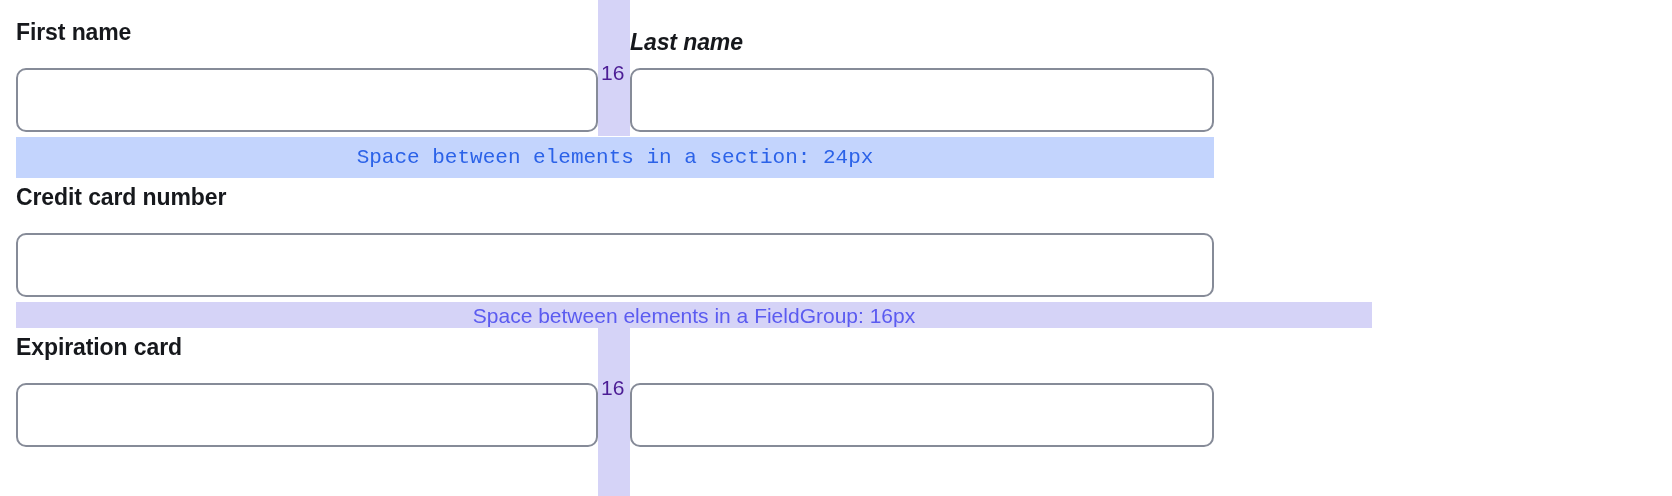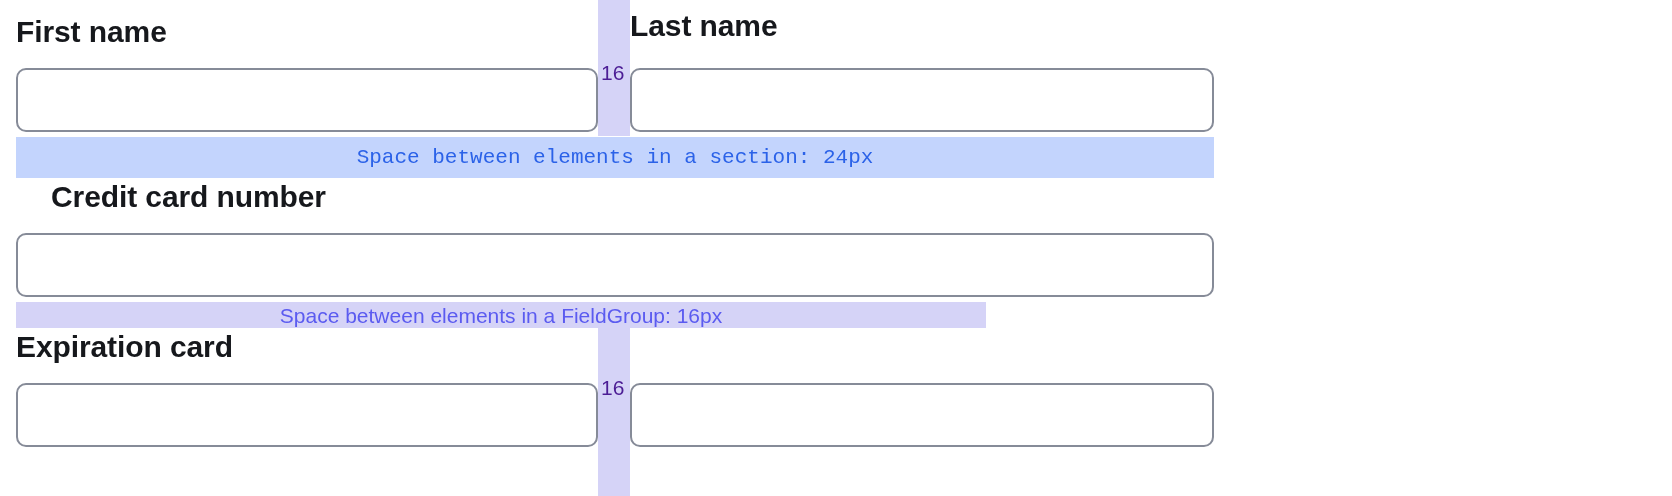--- a/index.html
+++ b/index.html
@@ -18,21 +18,21 @@
 
   .form-root {
     position: relative;
     width: 1672px;
     height: 496px;
   }
 
   
   .field-label {
     font-family: "Liberation Sans", sans-serif;
-    font-size: 30px;
+    font-size: 23px;
     font-weight: bold;
     color: #16181c;
     line-height: 28px;
     letter-spacing: -0.1px;
     white-space: nowrap;
   }
 
   .field-input {
     display: block;
     width: 100%;
@@ -103,35 +103,35 @@
 
   <div class="abs" style="left:16px; top:18px; width:582px;">
     <div class="field-label">First name</div>
   </div>
   <input class="field-input abs" type="text" style="left: 16px; top: 68px; width: 582px;" placeholder="">
 
   <div class="gap-vertical" style="left:598px; top:0px; width:32px; height:136px;">
     <span class="gap-num" style="position:absolute; left:3px; top:62px;">16</span>
   </div>
 
-  <div class="abs" style="left:630px; top:12px; width:584px;">
+  <div class="abs" style="left:630px; top:28px; width:584px;font-style:italic;">
     <div class="field-label">Last name</div>
   </div>
   <input class="field-input abs" type="text" style="left: 630px; top: 68px; width: 584px;" placeholder="">
 
   <div class="gap-bar section" style="left:16px; top:137px; width:1198px; height:41px;align-items:center;">
     <span class="gap-bar-text">Space between elements in a section: 24px</span>
   </div>
 
-  <div class="abs" style="left:16px; top:183px; width:1198px;margin-left:35px;">
+  <div class="abs" style="left:16px; top:183px; width:1198px;">
     <div class="field-label">Credit card number</div>
   </div>
   <input class="field-input abs" type="text" style="left: 16px; top: 233px; width: 1198px;" placeholder="">
 
-  <div class="gap-bar fieldgroup" style="left:16px; top:302px; width:970px; height:26px;">
+  <div class="gap-bar fieldgroup" style="left:16px; top:302px; width:1356px; height:26px;">
     <span class="gap-bar-text">Space between elements in a FieldGroup: 16px</span>
   </div>
 
   <div class="abs" style="left:16px; top:333px; width:582px;">
     <div class="field-label">Expiration card</div>
   </div>
   <input class="field-input abs" type="text" style="left: 16px; top: 383px; width: 582px;" placeholder="">
 
   <div class="gap-vertical" style="left:598px; top:328px; width:32px; height:168px;">
     <span class="gap-num" style="position:absolute; left:3px; top:49px;">16</span>

